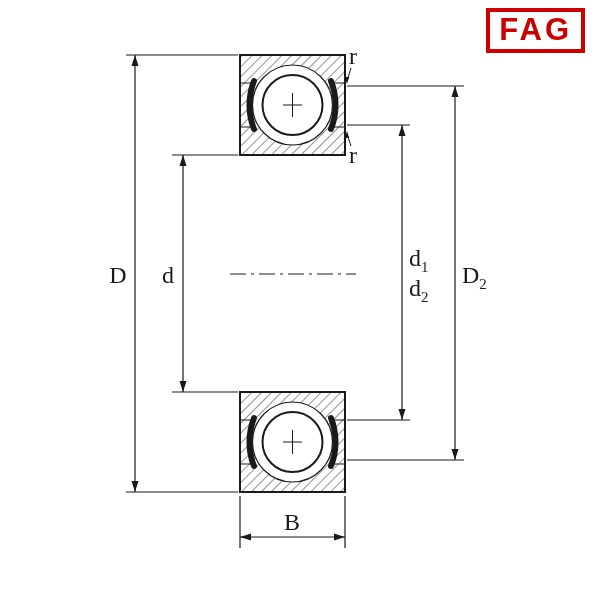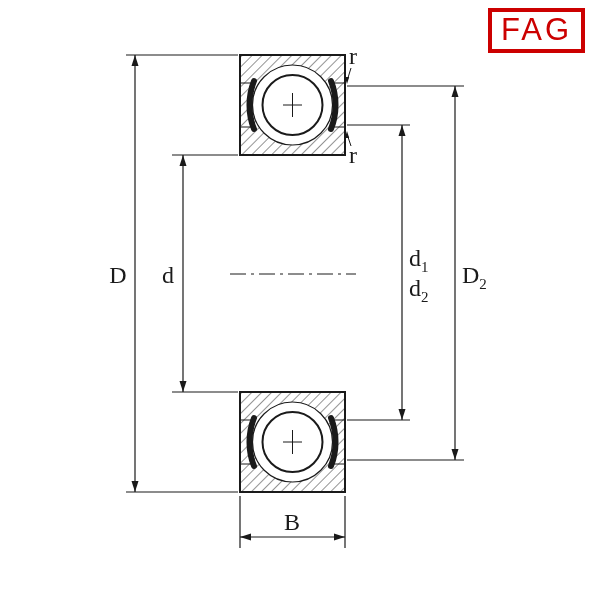--- a/index.html
+++ b/index.html
@@ -7,21 +7,21 @@
     width:600px;height:600px;background:#ffffff;
     font-family:"Liberation Sans","DejaVu Sans",sans-serif;
     position:relative;overflow:hidden;
   }
   .canvas{position:absolute;inset:0;width:600px;height:600px;}
   .logo{
     position:absolute;top:8px;right:15px;
     border:4px solid var(--logo,#cc0000);
     color:var(--logo,#cc0000);
     font-family:"Liberation Sans","DejaVu Sans",sans-serif;
-    font-weight:normal;font-size:31px;line-height:1;
+    font-weight:bold;font-size:31px;line-height:1;
     padding:2px 9px 4px 9px;letter-spacing:3px;
   }
   svg{position:absolute;left:0;top:0;}
   .outline{stroke:var(--line,#1a1a1a);stroke-width:2;fill:none;}
   .thin{stroke:var(--line,#1a1a1a);stroke-width:1;fill:none;}
   .ln{stroke:var(--line,#1a1a1a);stroke-width:1.2;fill:none;}
   .hatched{fill:url(#hatch);stroke:none;}
   .hatch-line{stroke:var(--hatch,#2a2a2a);stroke-width:1;}
   .pocket{fill:#ffffff;stroke:var(--line,#1a1a1a);stroke-width:1.2;}
   .ball{fill:#ffffff;stroke:var(--line,#1a1a1a);stroke-width:2;}

